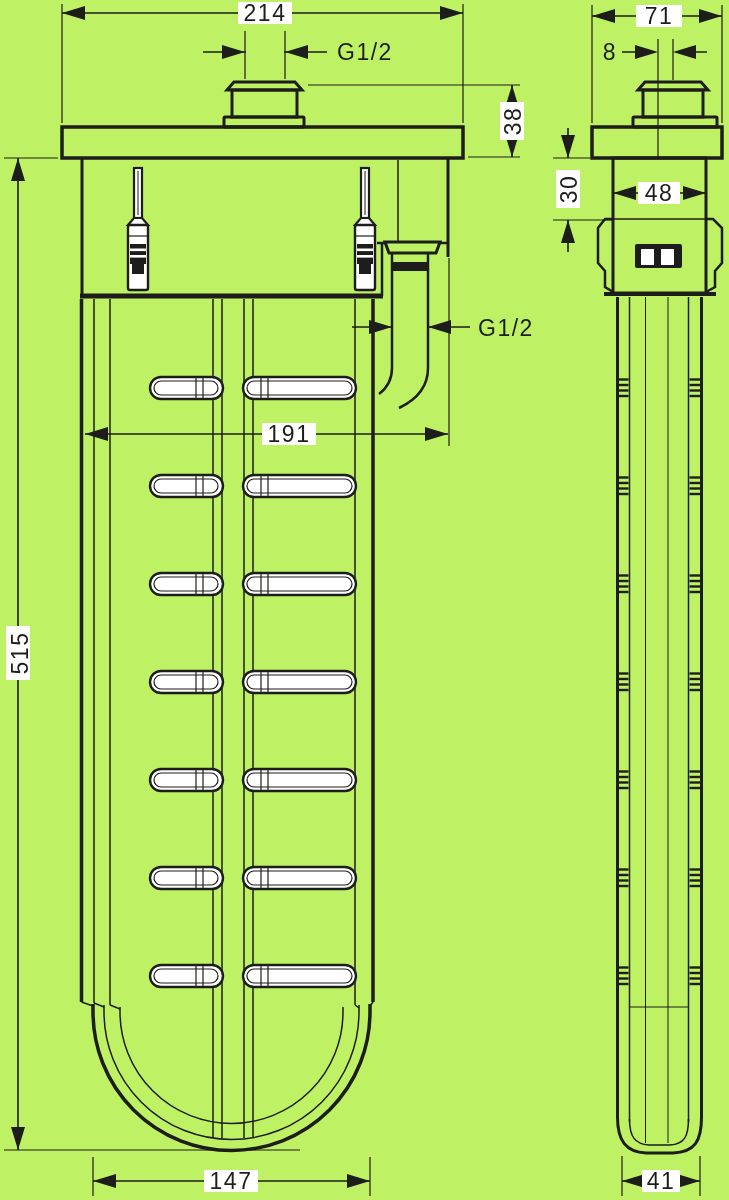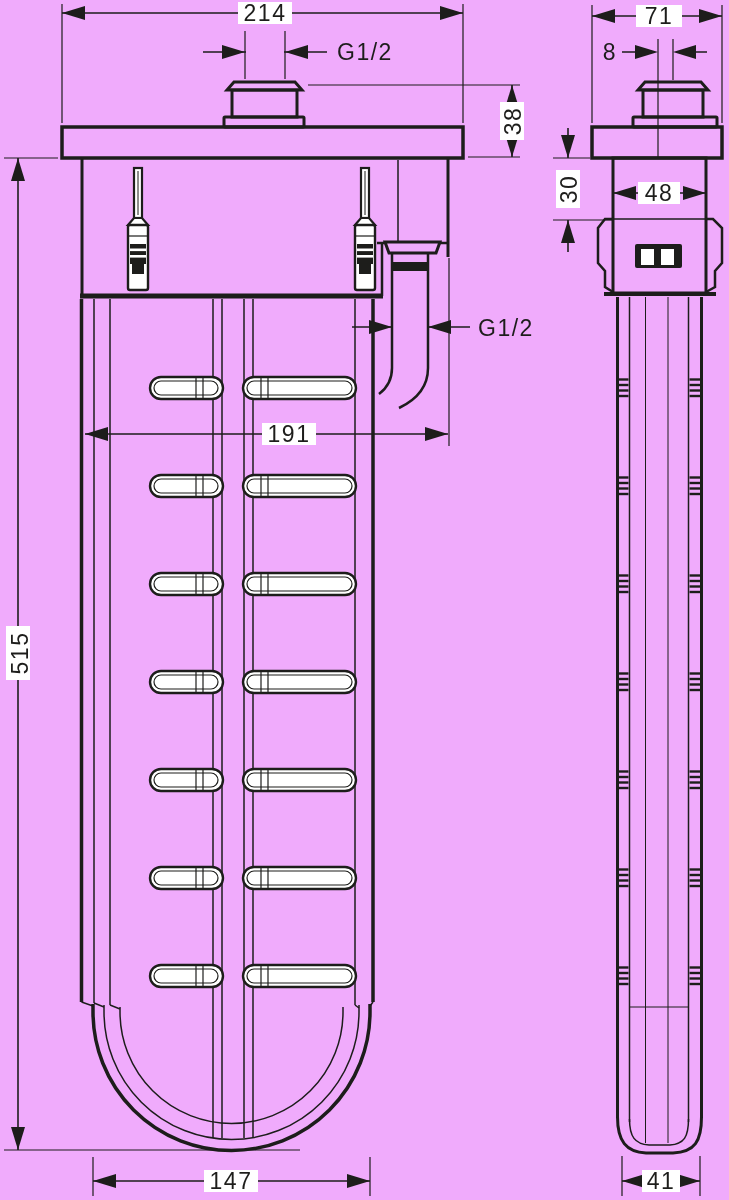--- a/index.html
+++ b/index.html
@@ -1,16 +1,16 @@
 <!DOCTYPE html>
 <html><head>
 <meta charset="utf-8">
 <style>
   html,body{margin:0;padding:0;background:#ffffff;}
-  .stage{width:729px;height:1200px;position:relative;background:#f0abfc;overflow:hidden;}
+  .stage{width:729px;height:1200px;position:relative;background:#bef264;overflow:hidden;}
   svg{display:block;}
   .ln{stroke:#1d1d1b;fill:none;}
   .dim-text{font-family:"Liberation Sans",sans-serif;font-size:23px;letter-spacing:1.5px;fill:#1d1d1b;}
   .arr{fill:#1d1d1b;stroke:none;}
   .mask{fill:#ffffff;stroke:none;}
 </style>
 </head>
 <body>
 
 <div class="stage">

